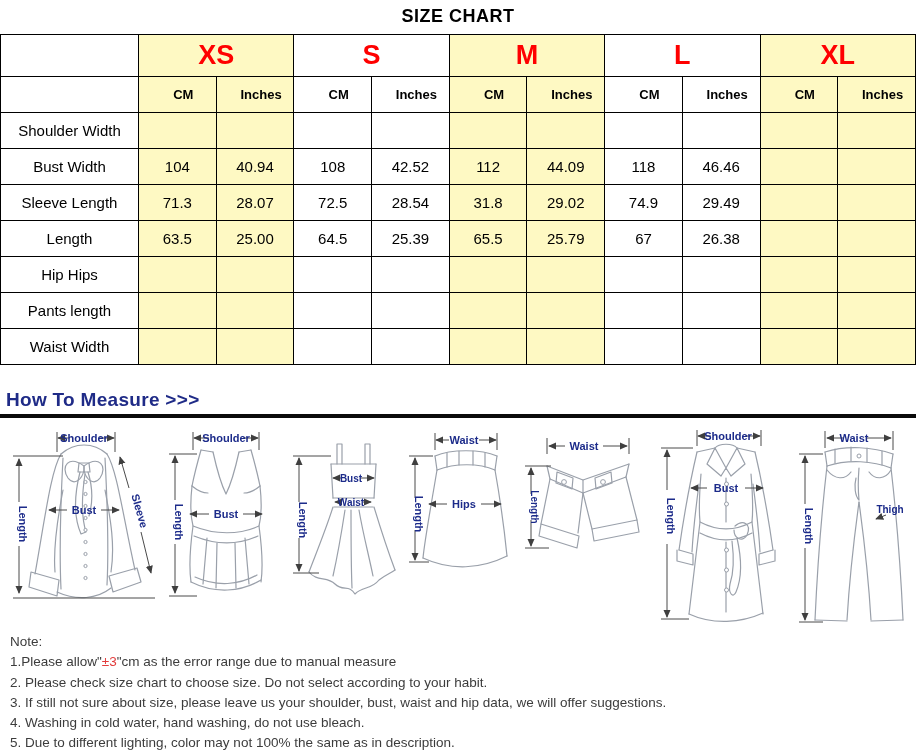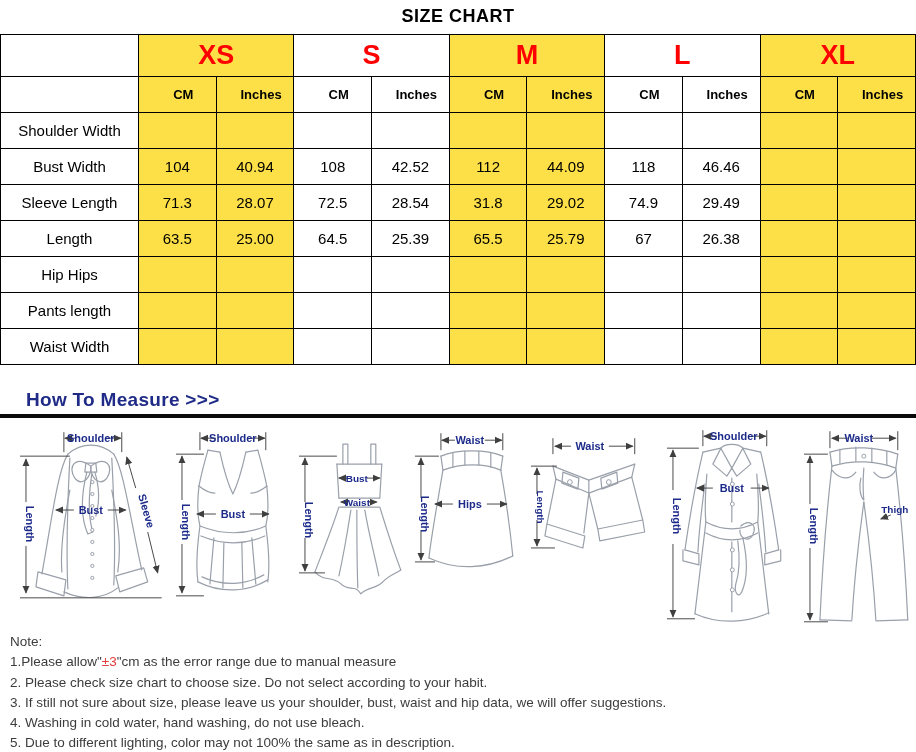--- a/index.html
+++ b/index.html
@@ -14,31 +14,31 @@
   }
   
   table.size-table { width:916px; border-collapse:collapse; table-layout:fixed; }
   table.size-table th, table.size-table td {
     border:1px solid #000; text-align:center; vertical-align:middle; padding:0;
   }
   tr.size-row th { height:41px; font-size:27px; font-weight:700; color:#ff0000; }
   tr.unit-row th { height:35px; font-size:13px; font-weight:700; color:#000;padding-left:12px; }
   tbody.data td { height:35px; font-size:15px; font-weight:400; }
   td.rl { font-size:12.5px; }
-  .g { background:#fde047; }
+  .g { background:#fef9c3; }
   .w { background:#ffffff; }
   
   .measure-head {
-    margin:24px 0 0 26px; font-size:19px; font-weight:700; color:#1f2b87;
+    margin:24px 0 0 6px; font-size:19px; font-weight:700; color:#1f2b87;
     letter-spacing:.3px;
   }
   .rule { border:none; border-top:4px solid #0a0a0a; margin:3px 0 0 0; }
   .figs {
-    display:flex; justify-content:space-between; align-items:flex-start;
-    padding:8px 6px 0 12px;
+    display:flex; justify-content:center; align-items:flex-start;
+    padding:8px 6px 0 0;
   }
   
   .garm { fill:none; stroke:#9aa0aa; stroke-width:1.2; stroke-linecap:round; stroke-linejoin:round; }
   .btn  { fill:#fff;  stroke:#9aa0aa; stroke-width:1; }
   .dim  { fill:none; stroke:#4a4a4a; stroke-width:1; }
   .lbl  { fill:#1c2b8a; font-family:"Liberation Sans",sans-serif; font-size:11px; font-weight:700; text-anchor:middle; }
   .lbl.s{ font-size:10px; }
   
   .notes { padding:6px 11px 0 10px; font-size:13.5px; color:#3c3c3c; line-height:1.5; }
   .notes .red { color:#e23b3b; }

